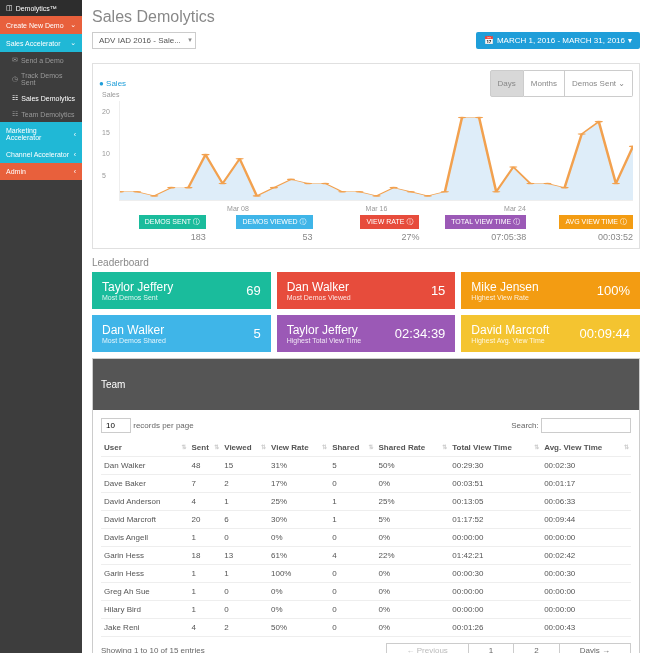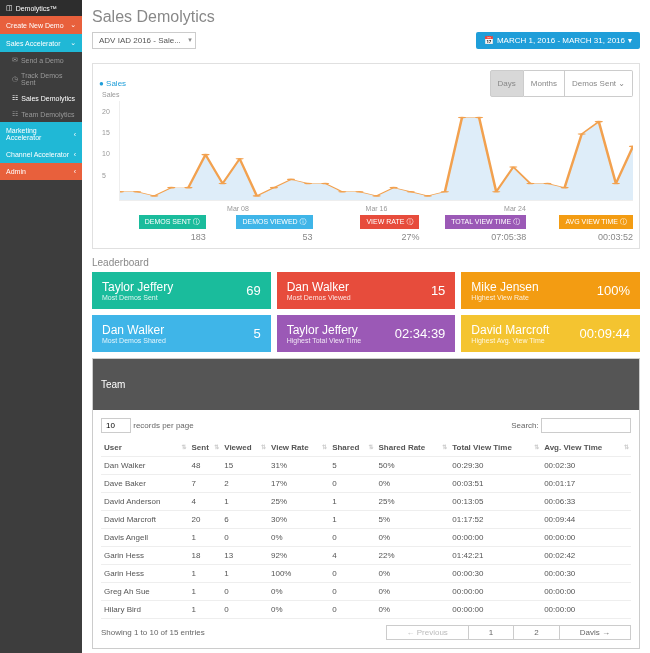--- a/index.html
+++ b/index.html
@@ -306,21 +306,21 @@
                 <td>0%</td>
                 <td>0</td>
                 <td>0%</td>
                 <td>00:00:00</td>
                 <td>00:00:00</td>
               </tr>
               <tr>
                 <td>Garin Hess</td>
                 <td>18</td>
                 <td>13</td>
-                <td>92%</td>
+                <td>61%</td>
                 <td>4</td>
                 <td>22%</td>
                 <td>01:42:21</td>
                 <td>00:02:42</td>
               </tr>
               <tr>
                 <td>Garin Hess</td>
                 <td>1</td>
                 <td>1</td>
                 <td>100%</td>
@@ -341,20 +341,30 @@
               </tr>
               <tr>
                 <td>Hilary Bird</td>
                 <td>1</td>
                 <td>0</td>
                 <td>0%</td>
                 <td>0</td>
                 <td>0%</td>
                 <td>00:00:00</td>
                 <td>00:00:00</td>
+              </tr>
+              <tr>
+                <td>Jake Reni</td>
+                <td>4</td>
+                <td>2</td>
+                <td>50%</td>
+                <td>0</td>
+                <td>0%</td>
+                <td>00:01:26</td>
+                <td>00:00:43</td>
               </tr>
             </tbody>
         </table>
         <div class="tfoot">
           <span>Showing 1 to 10 of 15 entries</span>
           <div class="pager">
             <span class="dis">← Previous</span>
             <span>1</span>
             <span>2</span>
             <span>Davis →</span>

